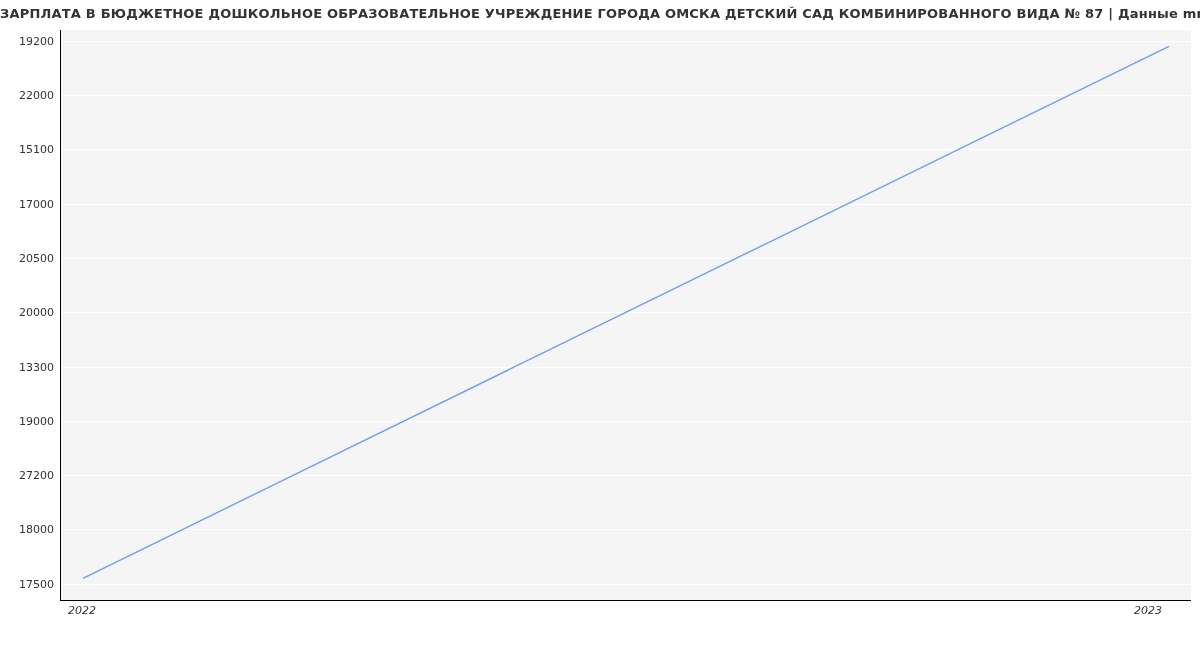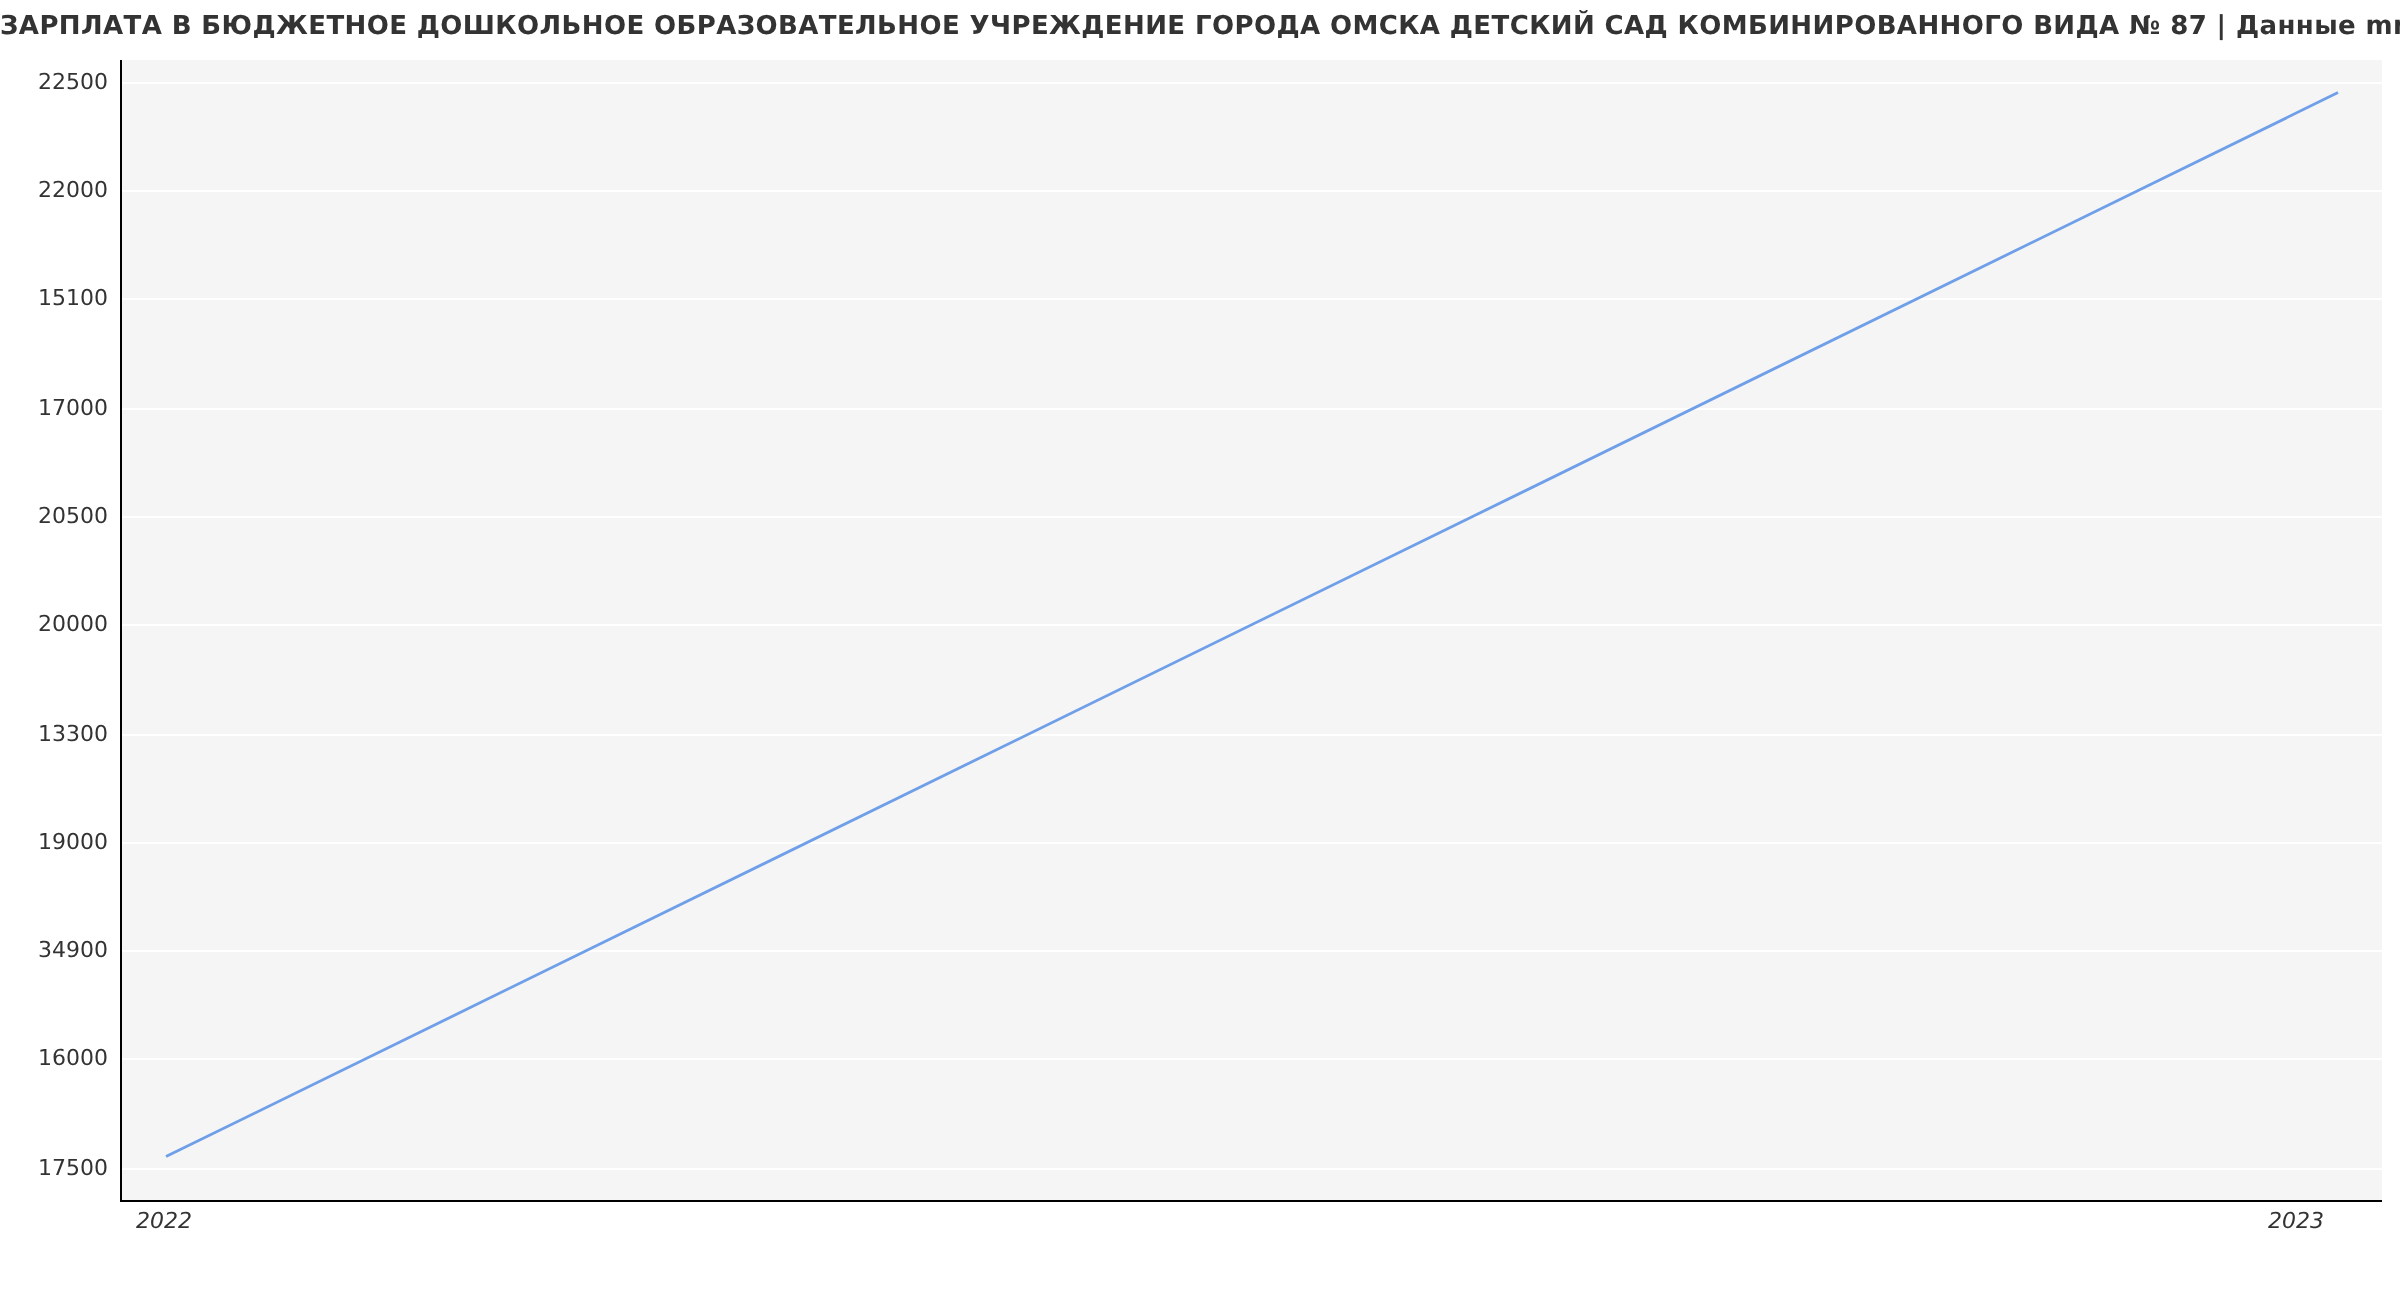--- a/index.html
+++ b/index.html
@@ -71,30 +71,30 @@
     overflow: visible;
   }
 </style>
 </head>
 <body>
 
 <div class="chart-wrap">
   <div class="title">ЗАРПЛАТА В БЮДЖЕТНОЕ ДОШКОЛЬНОЕ ОБРАЗОВАТЕЛЬНОЕ УЧРЕЖДЕНИЕ ГОРОДА ОМСКА ДЕТСКИЙ САД КОМБИНИРОВАННОГО ВИДА № 87 | Данные mnogo.work</div>
 
   <div class="ytick" style="top:583.71px">17500</div>
-  <div class="ytick" style="top:529.43px">16000</div>
-  <div class="ytick" style="top:475.14px">34900</div>
+  <div class="ytick" style="top:529.43px">18000</div>
+  <div class="ytick" style="top:475.14px">27200</div>
   <div class="ytick" style="top:420.86px">19000</div>
   <div class="ytick" style="top:366.57px">13300</div>
   <div class="ytick" style="top:312.29px">20000</div>
   <div class="ytick" style="top:258.00px">20500</div>
   <div class="ytick" style="top:203.71px">17000</div>
   <div class="ytick" style="top:149.43px">15100</div>
   <div class="ytick" style="top:95.14px">22000</div>
-  <div class="ytick" style="top:40.86px">22500</div>
+  <div class="ytick" style="top:40.86px">19200</div>
 
   <div class="xtick" style="left:82px">2022</div>
   <div class="xtick" style="left:1148px">2023</div>
 
   <div class="plot">
 
     <div class="gridline" style="top:553.71px"></div>
     <div class="gridline" style="top:499.43px"></div>
     <div class="gridline" style="top:445.14px"></div>
     <div class="gridline" style="top:390.86px"></div>

